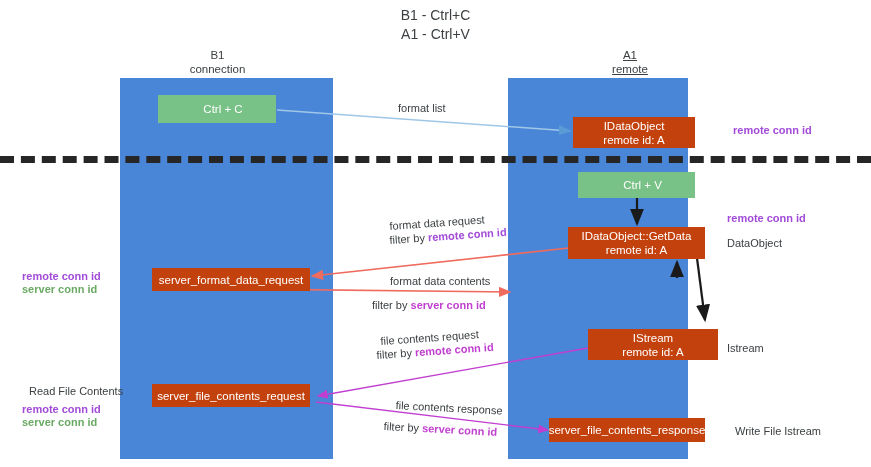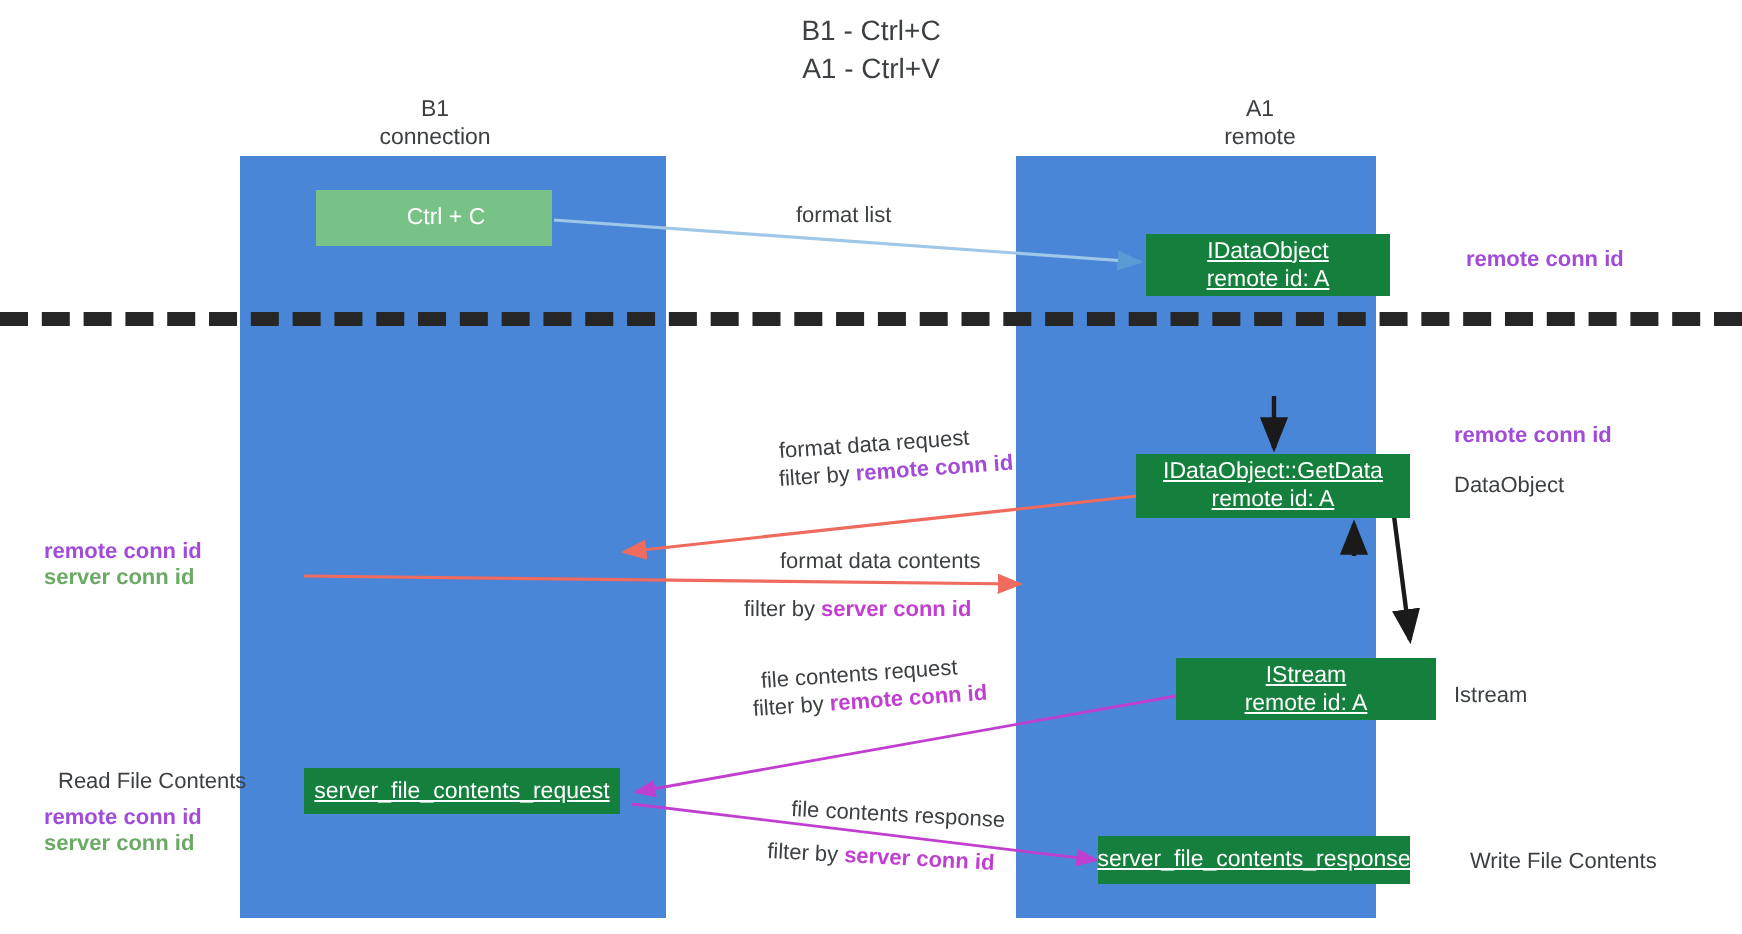--- a/index.html
+++ b/index.html
@@ -36,21 +36,21 @@
   }
 
   
   .node{
     position:absolute;box-sizing:border-box;
     display:flex;flex-direction:column;align-items:center;justify-content:center;
     color:#ffffff;font-size:11.5px;line-height:14px;text-align:center;
     white-space:pre-line;
   }
   .node.green{background:#79c287;padding-left:12px;}
-  .node.orange{background:#15803d;text-decoration:underline;}
+  .node.orange{background:#c2410c;}
 
   
   .txt{position:absolute;font-size:11px;line-height:14px;white-space:nowrap;}
   .txt.dark{color:#3c4043;}
   .txt.purple{color:#a24bd8;font-weight:bold;}
   .txt.magenta{color:#c13fd0;font-weight:bold;}
   .txt.green{color:#6aaa64;font-weight:bold;}
   .rot{transform-origin:left top;}
 
   svg.overlay{position:absolute;left:0;top:0;width:871px;height:467px;pointer-events:none;}
@@ -58,21 +58,21 @@
 </head>
 <body>
 
 <div id="stage">
 
   <div class="title">B1 - Ctrl+C
 A1 - Ctrl+V</div>
 
   <div class="lane-head" style="left:150px;top:48px;width:135px;">B1
 connection</div>
-  <div class="lane-head" style="left:550px;top:48px;width:160px;">A1
+  <div class="lane-head" style="left:550px;top:48px;width:160px;text-decoration:underline;">A1
 remote</div>
 
   <div class="lane" style="left:120px;top:78px;width:213px;height:381px;"></div>
   <div class="lane" style="left:508px;top:78px;width:180px;height:381px;"></div>
 
   <svg class="overlay" viewBox="0 0 871 467" xmlns="http://www.w3.org/2000/svg">
     <defs>
       <marker id="ah-blue" markerWidth="9" markerHeight="9" refX="7" refY="3.2" orient="auto" markerUnits="strokeWidth">
         <path d="M0,0 L8,3.2 L0,6.4 z" fill="#5b9bd5"></path>
       </marker>
@@ -104,24 +104,26 @@
     <line x1="316" y1="402" x2="548" y2="430" stroke="#c13fd0" stroke-width="1.4" marker-end="url(#ah-magenta)"></line>
   </svg>
 
   <div class="divider"></div>
 
   <div class="node green" style="left:158px;top:95px;width:118px;height:28px;">Ctrl + C</div>
 
   <div class="node orange" style="left:573px;top:117px;width:122px;height:31px;">IDataObject
 remote id: A</div>
 
+  <div class="node green" style="left:578px;top:172px;width:117px;height:26px;">Ctrl + V</div>
 
   <div class="node orange" style="left:568px;top:227px;width:137px;height:32px;">IDataObject::GetData
 remote id: A</div>
 
+  <div class="node orange" style="left:152px;top:268px;width:158px;height:23px;">server_format_data_request</div>
 
 
   <div class="node orange" style="left:588px;top:329px;width:130px;height:31px;">IStream
 remote id: A</div>
 
   <div class="node orange" style="left:152px;top:384px;width:158px;height:23px;">server_file_contents_request</div>
 
   <div class="node orange" style="left:549px;top:418px;width:156px;height:24px;">server_file_contents_response</div>
 
   <div class="txt dark" style="left:398px;top:101px;">format list</div>
@@ -143,21 +145,21 @@
 
   <div class="txt dark rot" style="left:396px;top:398px;transform:rotate(3deg);">file contents response</div>
   <div class="rot" style="position:absolute;left:384px;top:419px;transform:rotate(3deg);font-size:11px;line-height:14px;white-space:nowrap;">
     <span class="txt dark" style="position:static;">filter by </span><span class="txt magenta" style="position:static;">server conn id</span>
   </div>
 
   <div class="txt purple" style="left:733px;top:123px;">remote conn id</div>
   <div class="txt purple" style="left:727px;top:211px;">remote conn id</div>
   <div class="txt dark" style="left:727px;top:236px;">DataObject</div>
   <div class="txt dark" style="left:727px;top:341px;">Istream</div>
-  <div class="txt dark" style="left:735px;top:424px;">Write File Contents</div>
+  <div class="txt dark" style="left:735px;top:424px;">Write File Istream</div>
 
   <div class="txt purple" style="left:22px;top:269px;">remote conn id</div>
   <div class="txt green" style="left:22px;top:282px;">server conn id</div>
 
   <div class="txt dark" style="left:29px;top:384px;">Read File Contents</div>
   <div class="txt purple" style="left:22px;top:402px;">remote conn id</div>
   <div class="txt green" style="left:22px;top:415px;">server conn id</div>
 
 </div>
 

